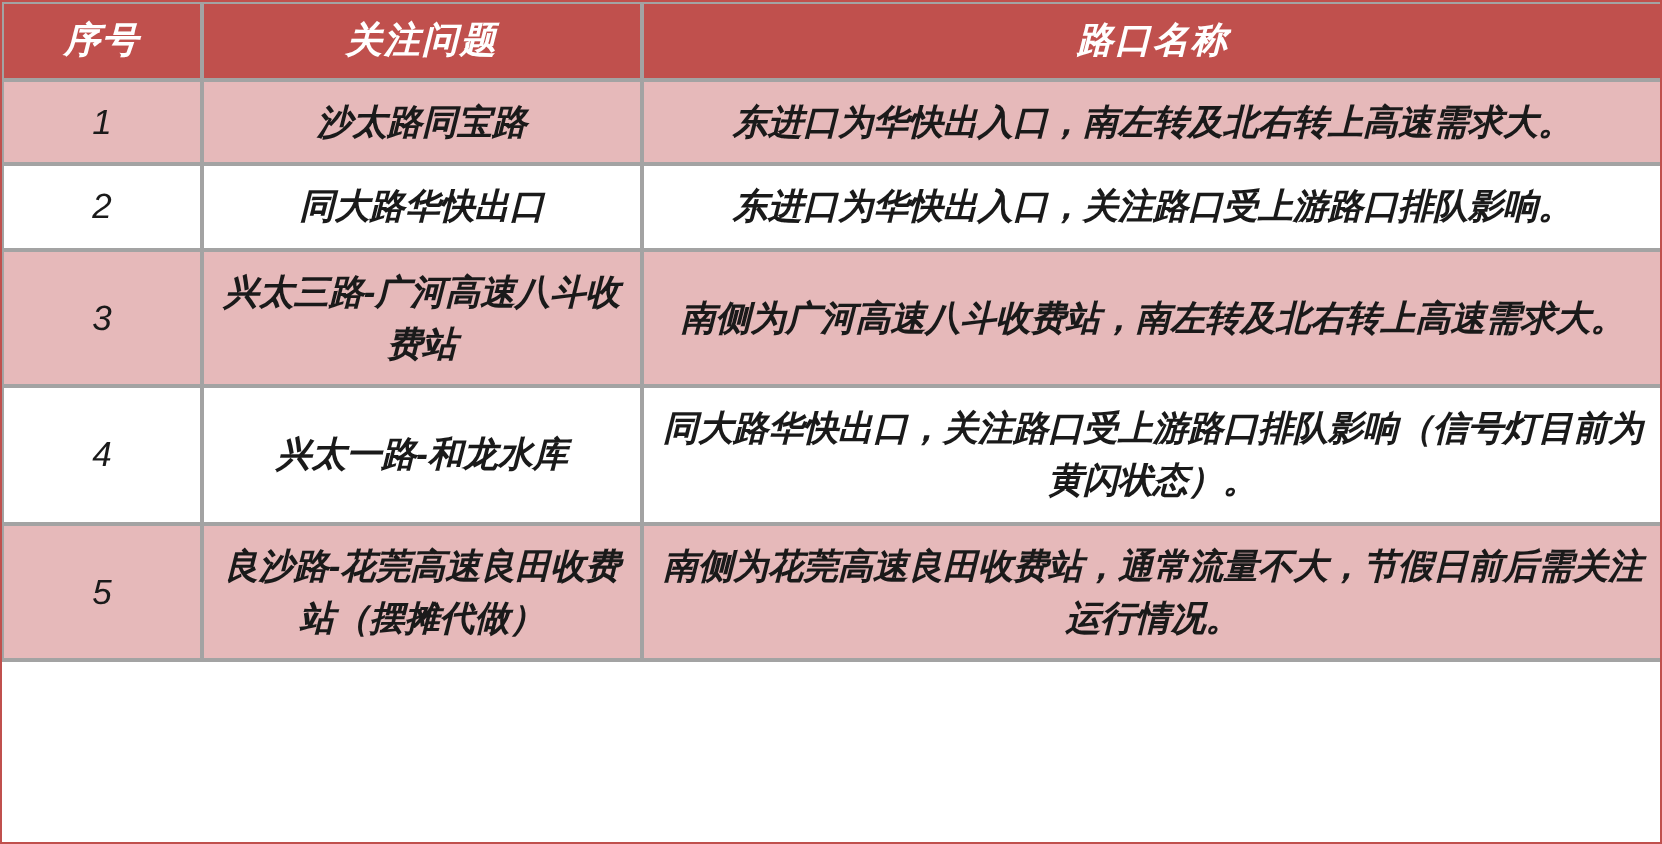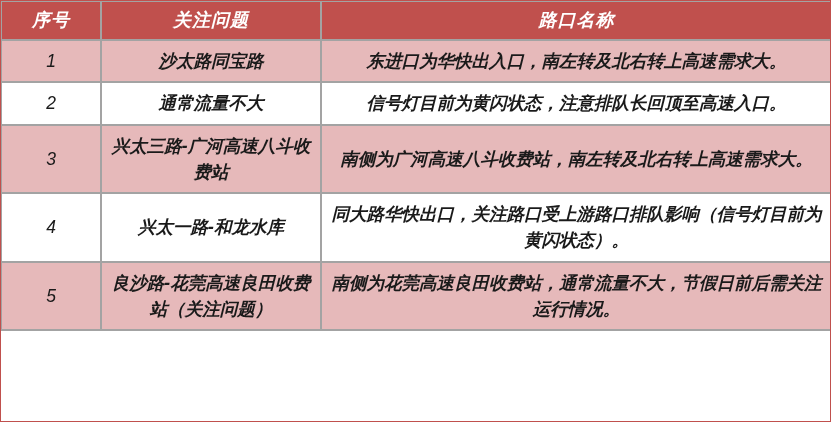--- a/index.html
+++ b/index.html
@@ -131,35 +131,35 @@
       </tr>
     </thead>
     <tbody>
       <tr class="odd">
         <td class="idx">1</td>
         <td class="name">沙太路同宝路</td>
         <td class="issue">东进口为华快出入口，南左转及北右转上高速需求大。</td>
       </tr>
       <tr class="even">
         <td class="idx">2</td>
-        <td class="name">通常流量不大</td>
-        <td class="issue">信号灯目前为黄闪状态，注意排队长回顶至高速入口。</td>
+        <td class="name">同大路华快出口</td>
+        <td class="issue">东进口为华快出入口，关注路口受上游路口排队影响。</td>
       </tr>
       <tr class="odd">
         <td class="idx">3</td>
         <td class="name">兴太三路-广河高速八斗收费站</td>
         <td class="issue">南侧为广河高速八斗收费站，南左转及北右转上高速需求大。</td>
       </tr>
       <tr class="even">
         <td class="idx">4</td>
         <td class="name">兴太一路-和龙水库</td>
         <td class="issue">同大路华快出口，关注路口受上游路口排队影响（信号灯目前为黄闪状态）。</td>
       </tr>
       <tr class="odd">
         <td class="idx">5</td>
-        <td class="name">良沙路-花莞高速良田收费站（关注问题）</td>
+        <td class="name">良沙路-花莞高速良田收费站（摆摊代做）</td>
         <td class="issue">南侧为花莞高速良田收费站，通常流量不大，节假日前后需关注运行情况。</td>
       </tr>
     </tbody>
   </table>
 
   <div class="outer-border"></div>
 </div>
 
 </body></html>

